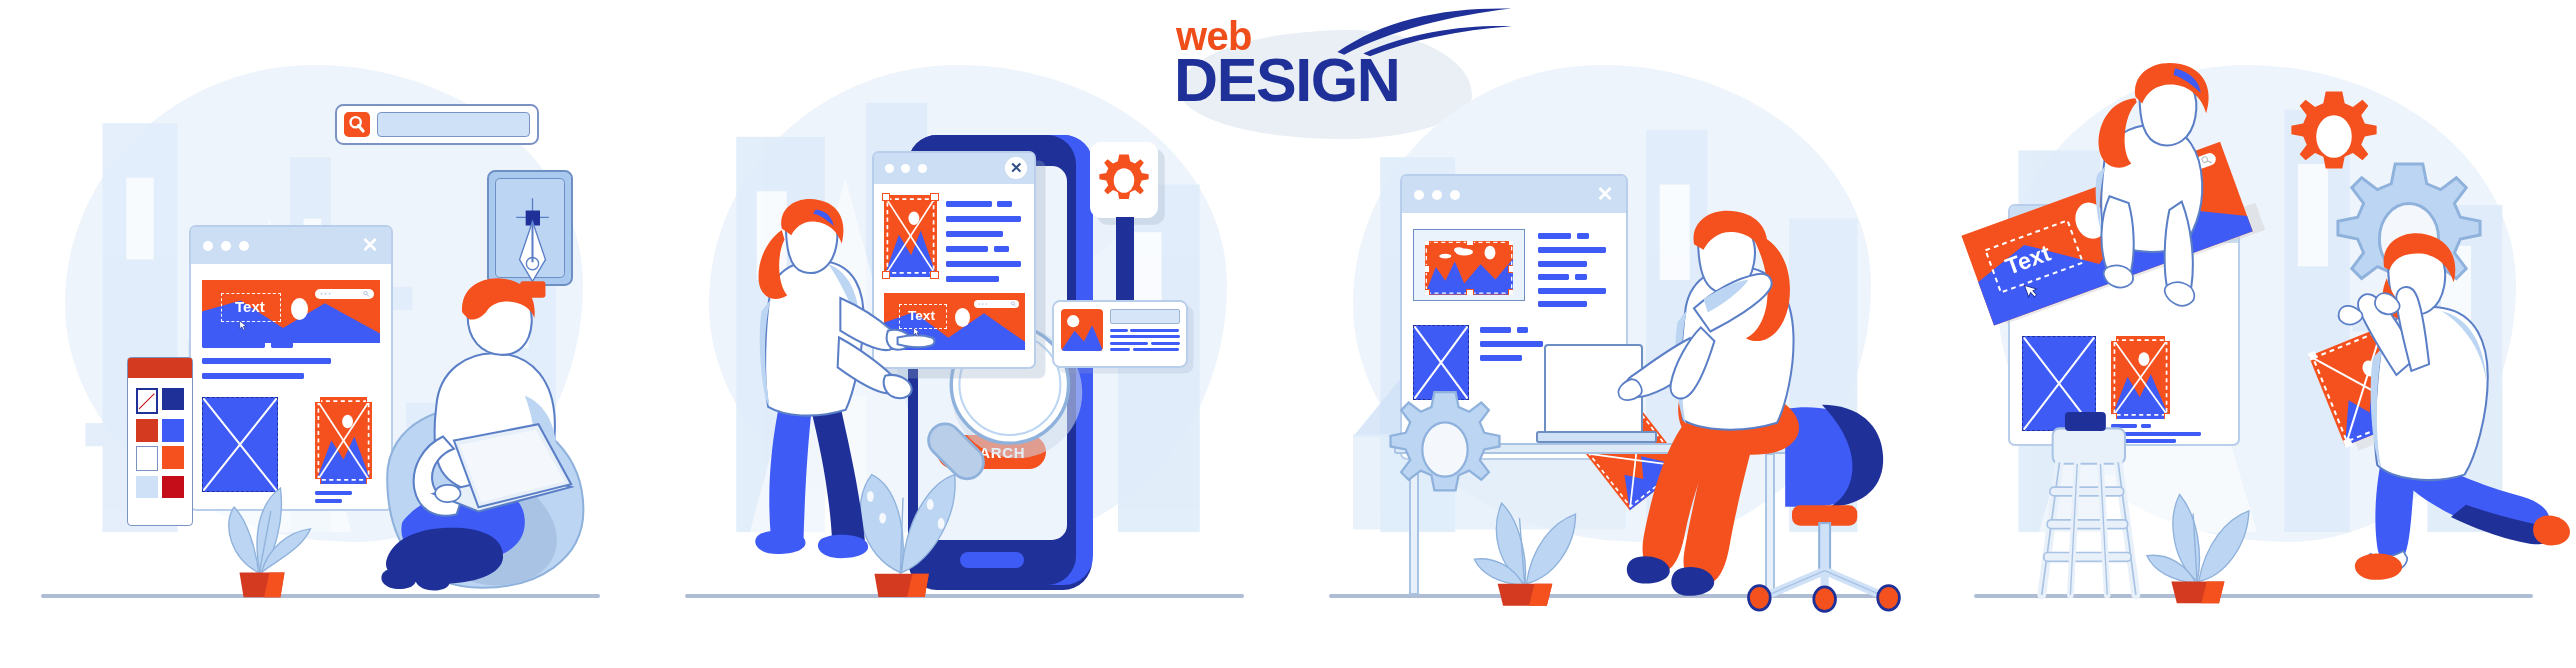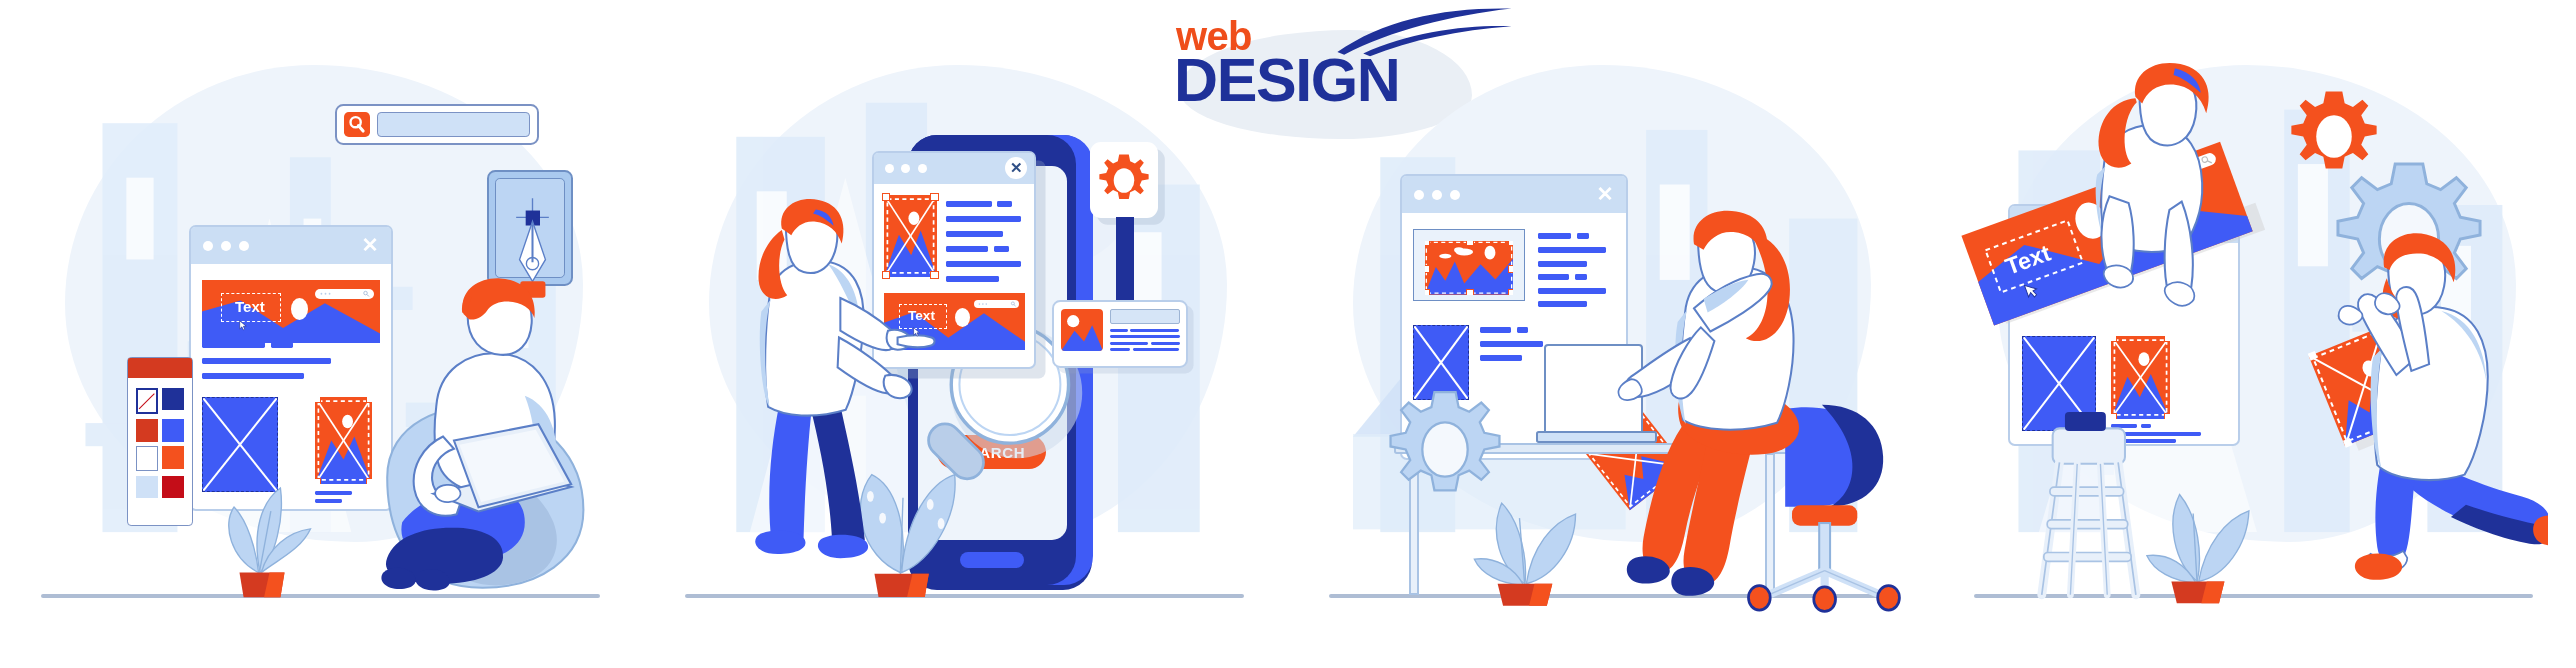--- a/index.html
+++ b/index.html
@@ -1,18 +1,18 @@
 <!DOCTYPE html>
 <html style="font-size:11px"><head>
 <meta charset="utf-8">
 <title>web DESIGN illustration set</title>
 <style>
   html,body{margin:0;padding:0;background:#ffffff;}
   body{font-family:"Liberation Sans", sans-serif;}
-  #stage{position:relative;width:2548px;height:668px;background:#ffffff;overflow:hidden;}
+  #stage{position:relative;width:2548px;height:668px;background:#ffffff;overflow:hidden;padding-left:28px;}
 
   
   .title-block{position:absolute;left:1152px;top:2.7px;width:354px;height:123px;}
   .title-blob{position:absolute;left:27px;top:27px;width:293px;height:109px;
     background:#eaeff5;border-radius:58% 42% 45% 55% / 55% 60% 40% 45%;}
   .title-web{position:absolute;left:24px;top:11px;font-size:40px;font-weight:bold;color:#ef4e1b;letter-spacing:-0.7px;}
   .title-design{position:absolute;left:22px;top:42px;font-size:61px;font-weight:bold;color:#1f3199;letter-spacing:-1.4px;}
   .swoosh{position:absolute;left:184px;top:4.1px;width:177px;height:48px;}
 
   

